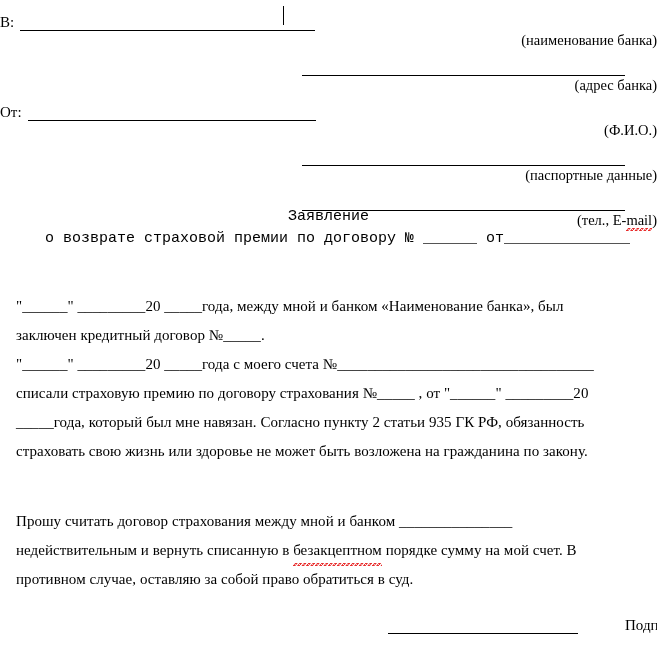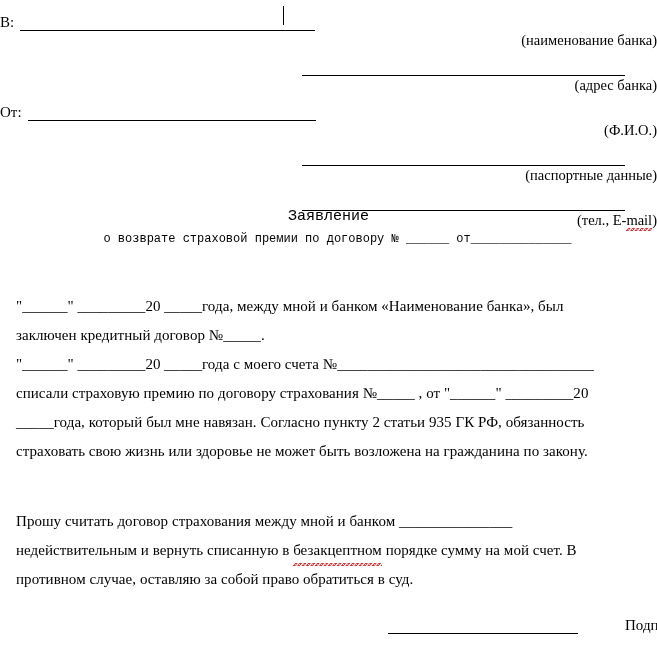--- a/index.html
+++ b/index.html
@@ -71,21 +71,21 @@
     width: 657px;
     text-align: center;
     font-family: Liberation Mono, monospace;
   }
   .doc-title {
     font-size: 15px;
     line-height: 22px;
     white-space: pre;
   }
   .doc-subtitle {
-    font-size: 12px;
+    font-size: 15px;
     line-height: 22px;
     white-space: pre;
     padding-left: 18px;
   }
 
   
   .body-block {
     position: absolute;
     left: 16px;
     top: 292px;

